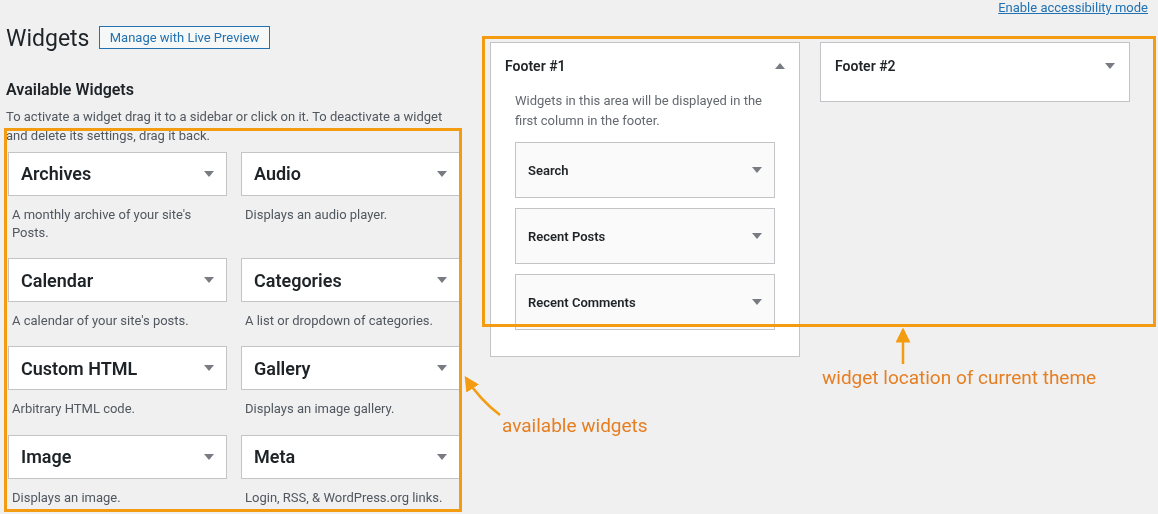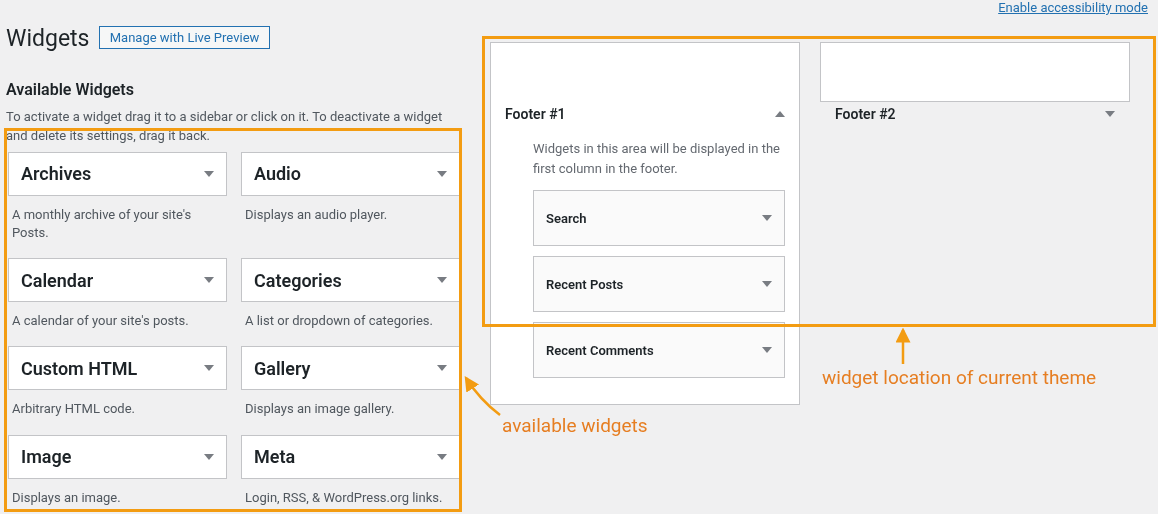--- a/index.html
+++ b/index.html
@@ -111,29 +111,27 @@
   border: 1px solid #c3c4c7;
   width: 310px;
 }
 .panel-head {
   height: 46px;
   display: flex;
   align-items: center;
   justify-content: space-between;
   padding: 0 14px;
   cursor: pointer;
-  margin-top: 48px;
 }
 .panel-head .title {
   font-size: 14px;
   font-weight: 600;
 }
 .panel-body {
-  padding: 0 14px 16px;
-  margin-left: 28px;
+  padding: 0 24px 16px;
 }
 .panel-desc {
   font-size: 13px;
   color: #646970;
   margin: 2px 0 12px;
   line-height: 1.5;
 }
 .inner-widget {
   border: 1px solid #c3c4c7;
   height: 56px;

